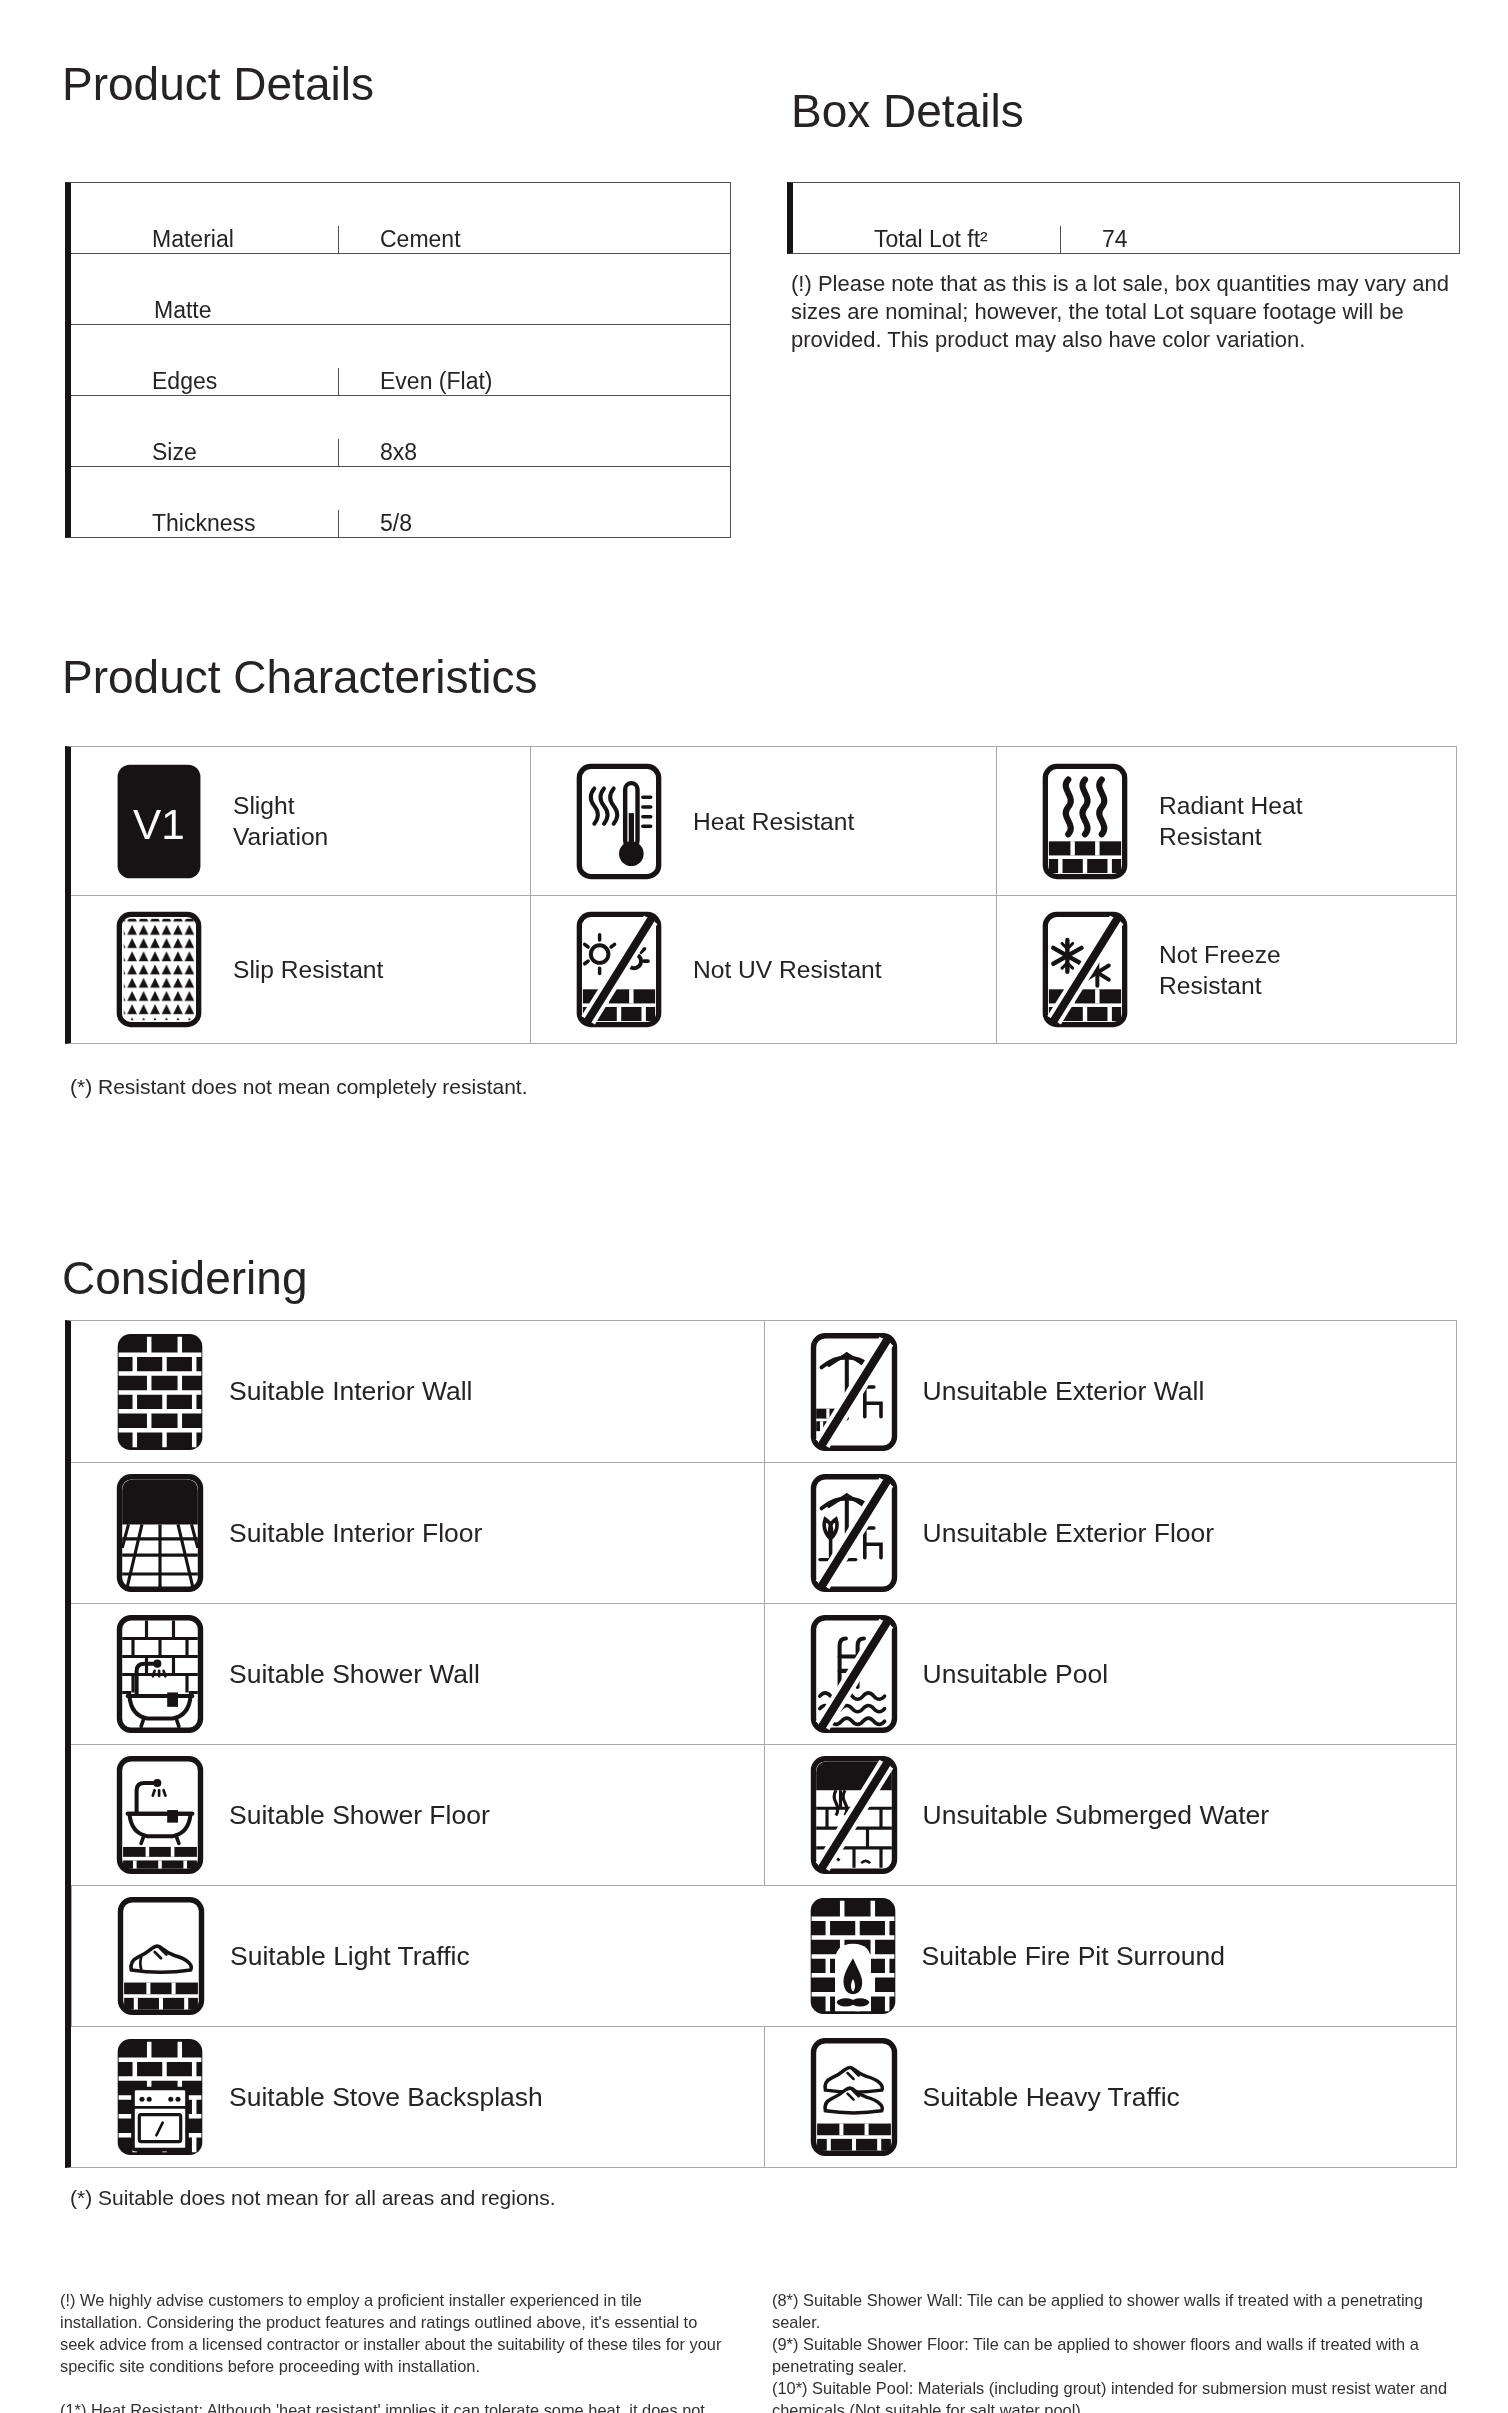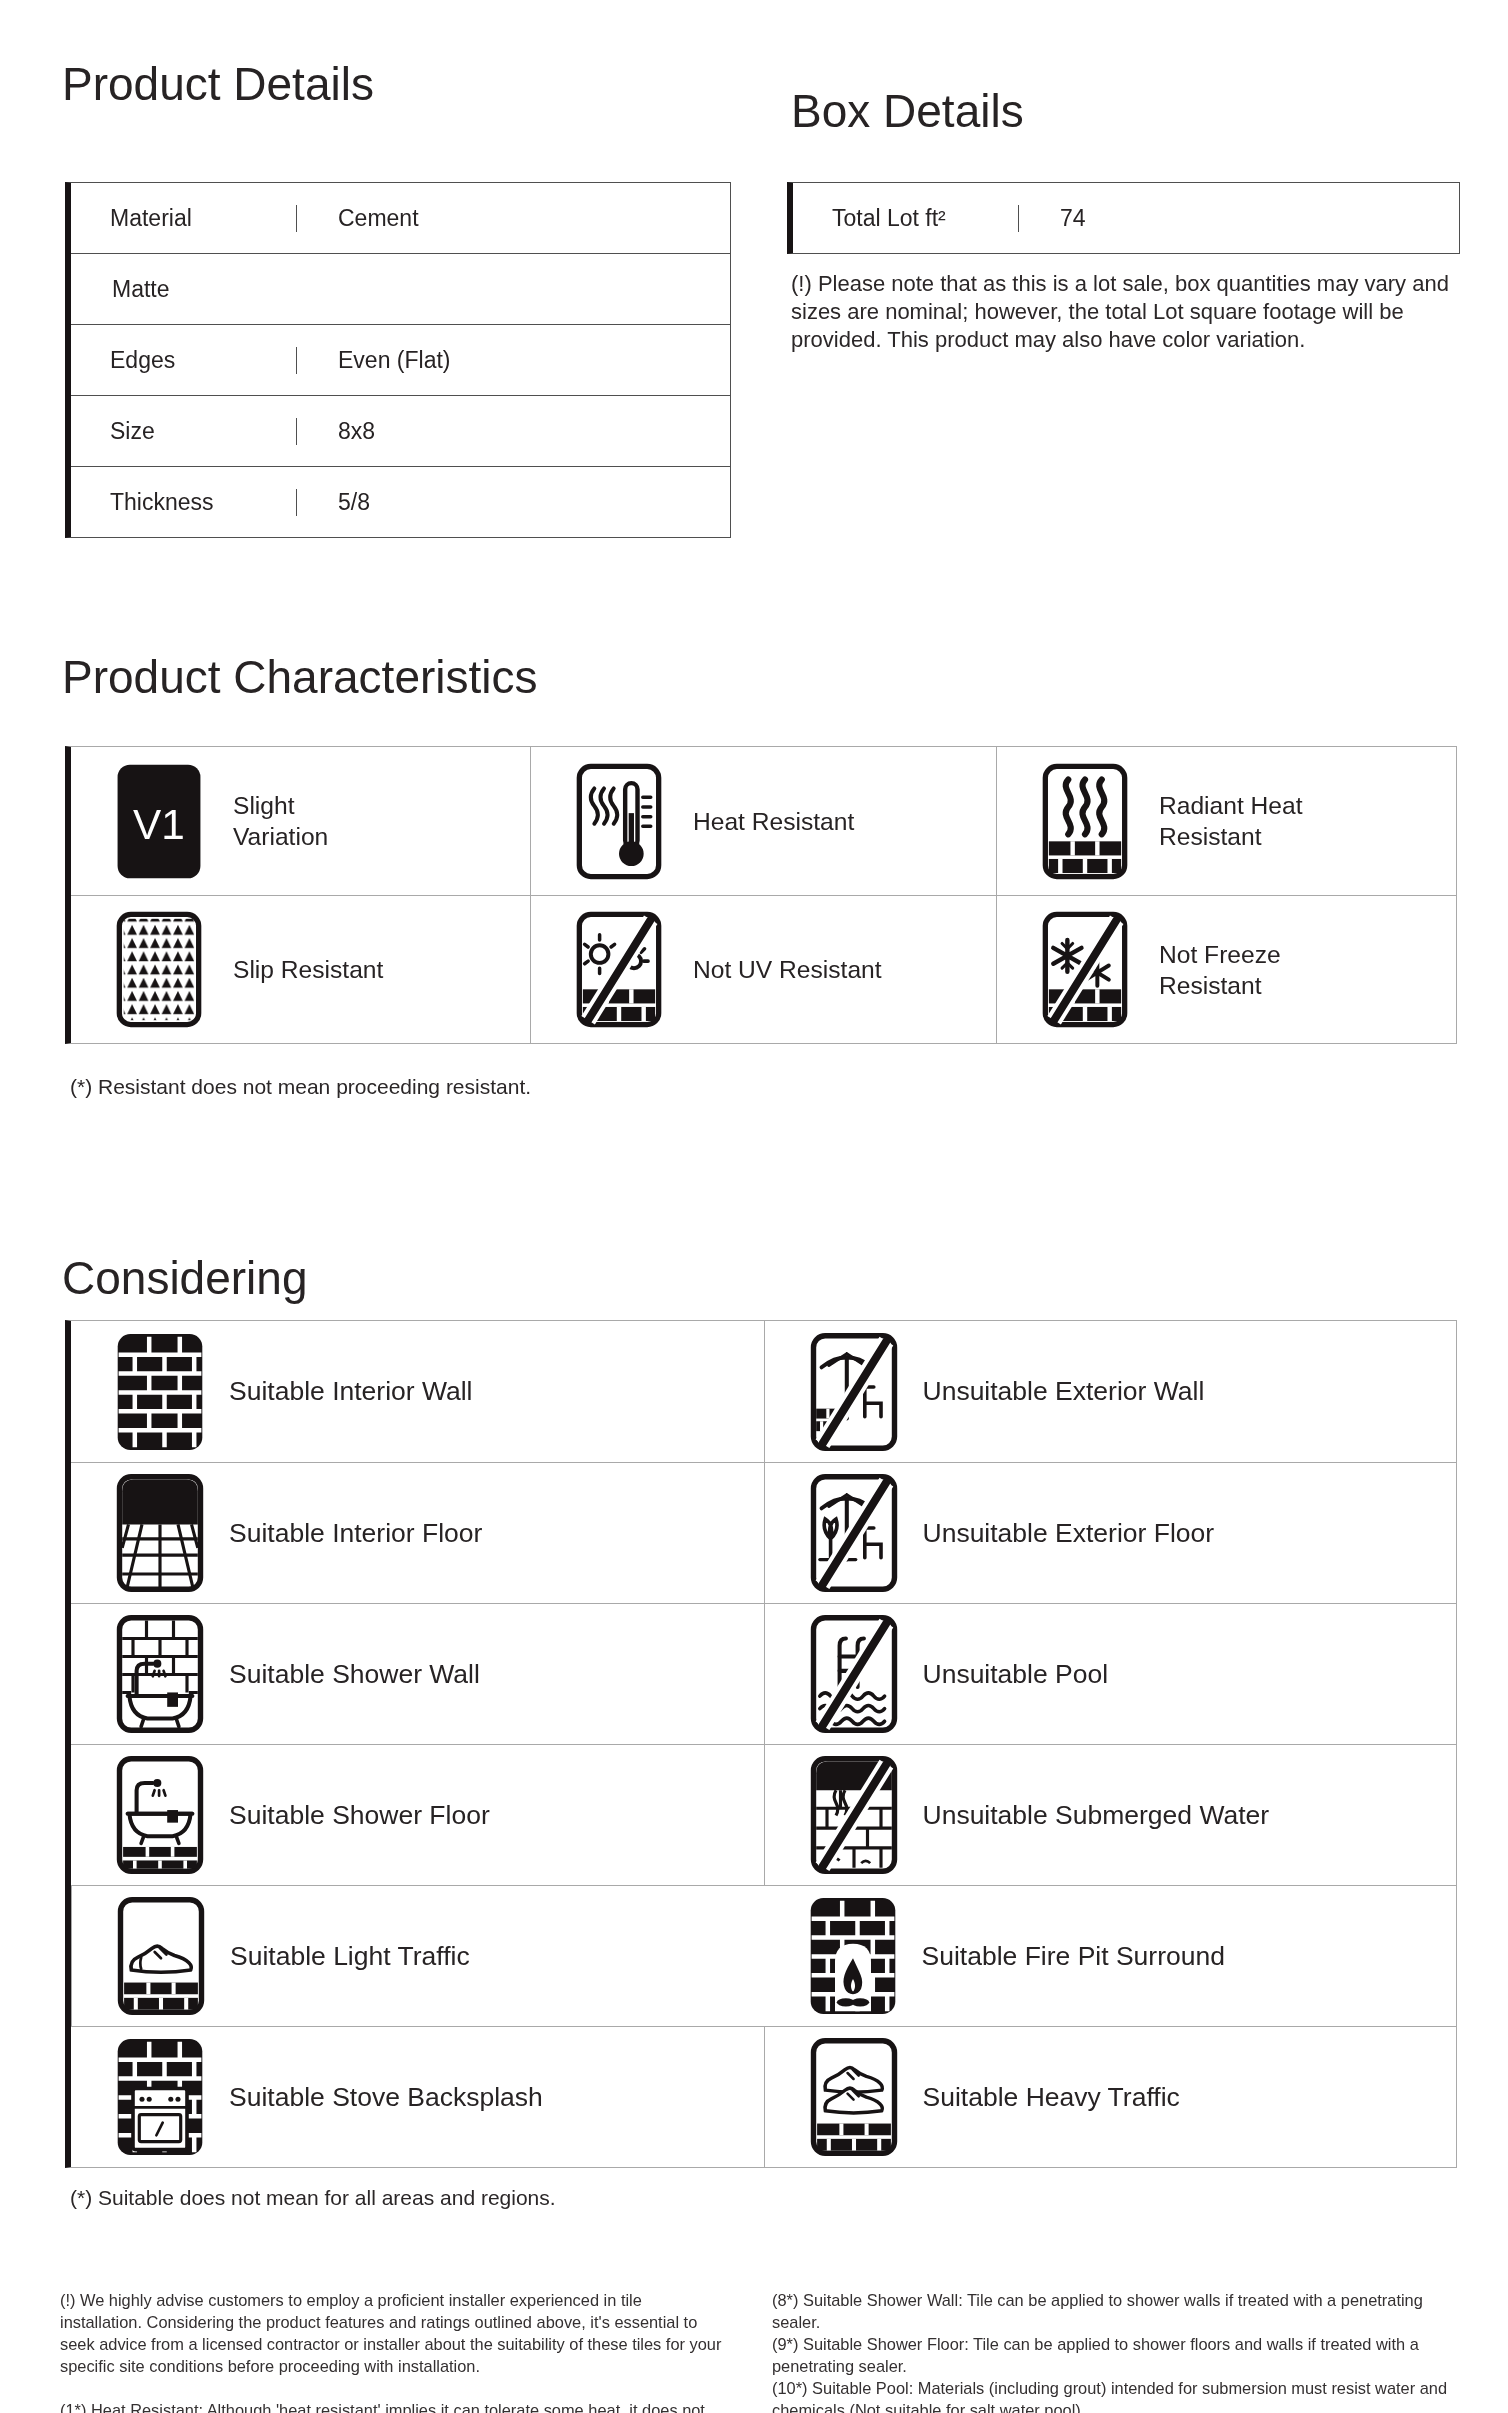--- a/index.html
+++ b/index.html
@@ -9,21 +9,21 @@
   }
   .h1{position:absolute;font-size:46px;font-weight:400;color:#272324;white-space:nowrap;}
   #t-pd{left:62px;top:57px;}
   #t-bd{left:791px;top:58px;margin-top:26px;}
   #t-pc{left:62px;top:650px;}
   #t-ap{left:62px;top:1251px;}
 
   .spec-table{position:absolute;background:#fff;border:1.4px solid #4f4f4f;border-left:6.8px solid #171314;}
   #pd-table{left:65px;top:182px;width:659px;}
   #bd-table{left:787px;top:182px;width:666px;}
-  .spec-row{display:flex;height:70px;align-items:center;}
+  .spec-row{display:flex;height:70px;align-items:flex-end;padding-left:42px;}
   .spec-row + .spec-row{border-top:1.4px solid #4f4f4f;}
   .spec-label{width:226px;min-width:226px;border-right:1.4px solid #4f4f4f;display:flex;align-items:center;padding-left:39px;font-size:23px;box-sizing:border-box;}
   .spec-value{display:flex;align-items:center;padding-left:41px;font-size:23px;}
 
   .note{position:absolute;left:791px;top:270px;width:665px;font-size:22px;line-height:28px;color:#2b2728;}
 
   .big-table{position:absolute;left:65px;width:1385px;background:#fff;border:1.4px solid #a9a9a9;border-left:6.8px solid #171314;display:grid;box-sizing:content-box;}
   #char-table{top:746px;grid-template-columns:459px 466px 1fr;}
   .char-cell{height:148px;display:flex;align-items:center;padding-left:43px;box-sizing:border-box;gap:29px;}
   .char-cell.bl{border-left:1.4px solid #a9a9a9;}
@@ -184,21 +184,21 @@
         <path d="M64 56 V86 M51 63 L77 79 M51 79 L77 63" stroke-width="4.5"></path>
       </g>
       <line x1="15" y1="125" x2="86" y2="11" stroke="#ffffff" stroke-width="18"></line>
       <line x1="15" y1="125" x2="86" y2="11" stroke="#171314" stroke-width="9" stroke-linecap="round"></line>
     </svg>
     <div class="char-label">Not Freeze
 Resistant</div>
   </div>
 </div>
 
-<div class="fnote" id="fn1">(*) Resistant does not mean proceeding resistant.</div>
+<div class="fnote" id="fn1">(*) Resistant does not mean completely resistant.</div>
 
 <div class="h1" id="t-ap">Considering</div>
 
 <div class="big-table" id="app-table">
 
   <div class="app-cell">
     <svg class="pict-app" viewBox="0 0 100 135">
       <rect x="3" y="3" width="94" height="129" rx="14" fill="#171314"></rect>
       <g stroke="#fff" stroke-width="5" fill="none">
         <path d="M4 26 H96 M4 47 H96 M4 68 H96 M4 89 H96 M4 110 H96"></path>

